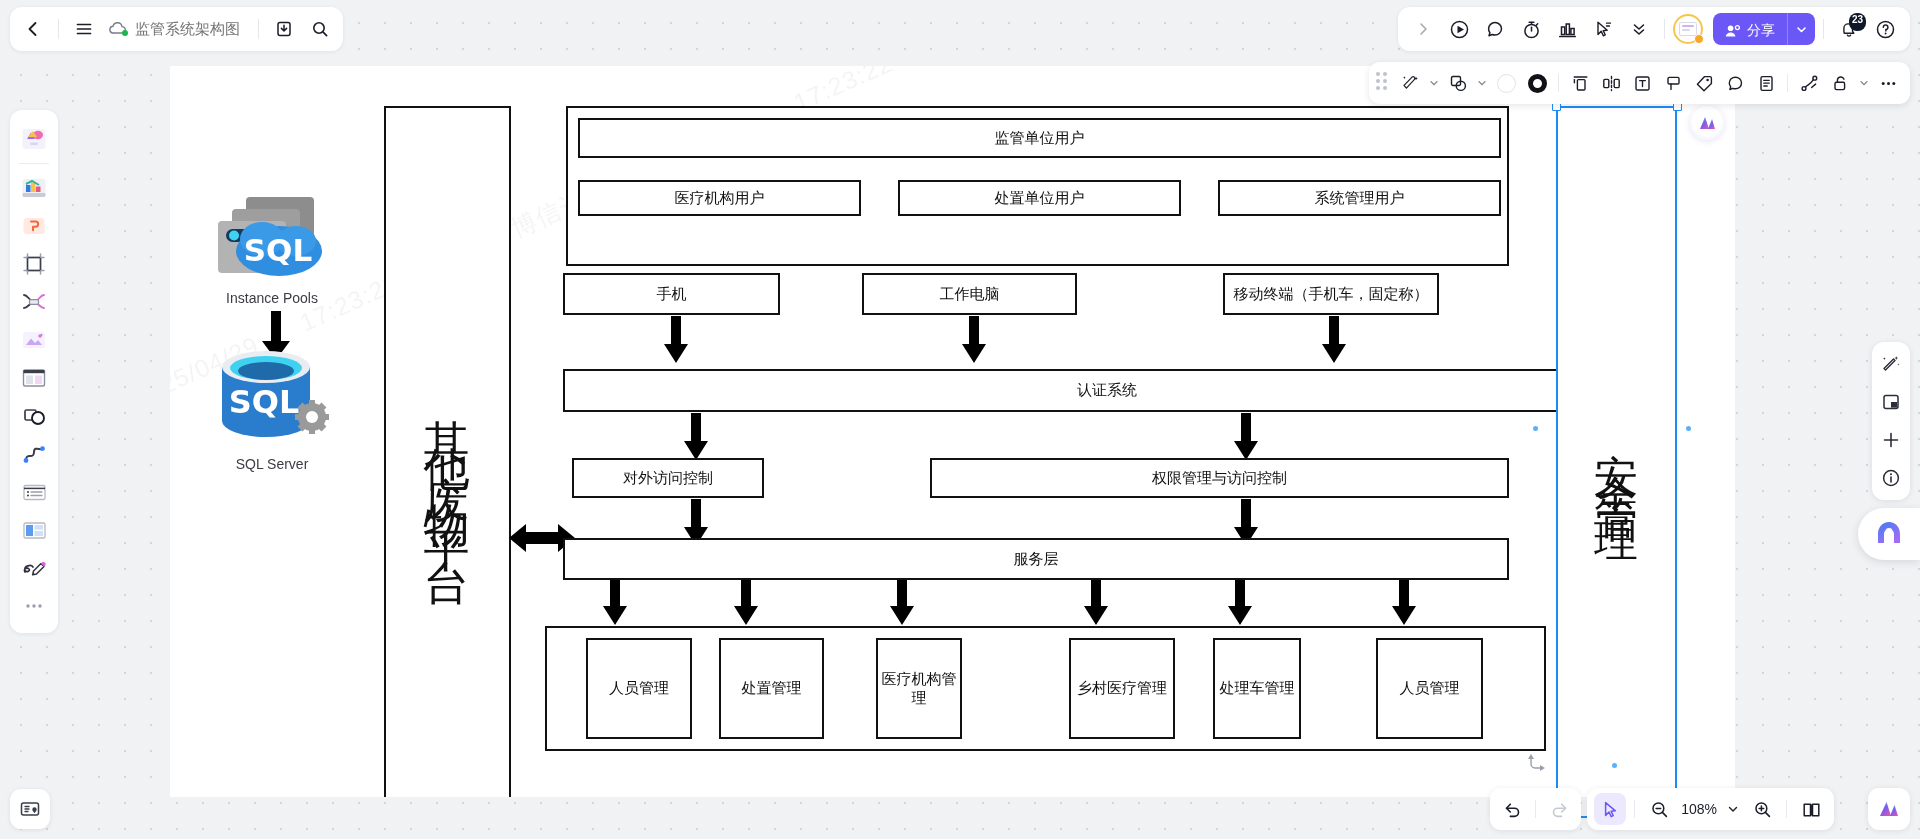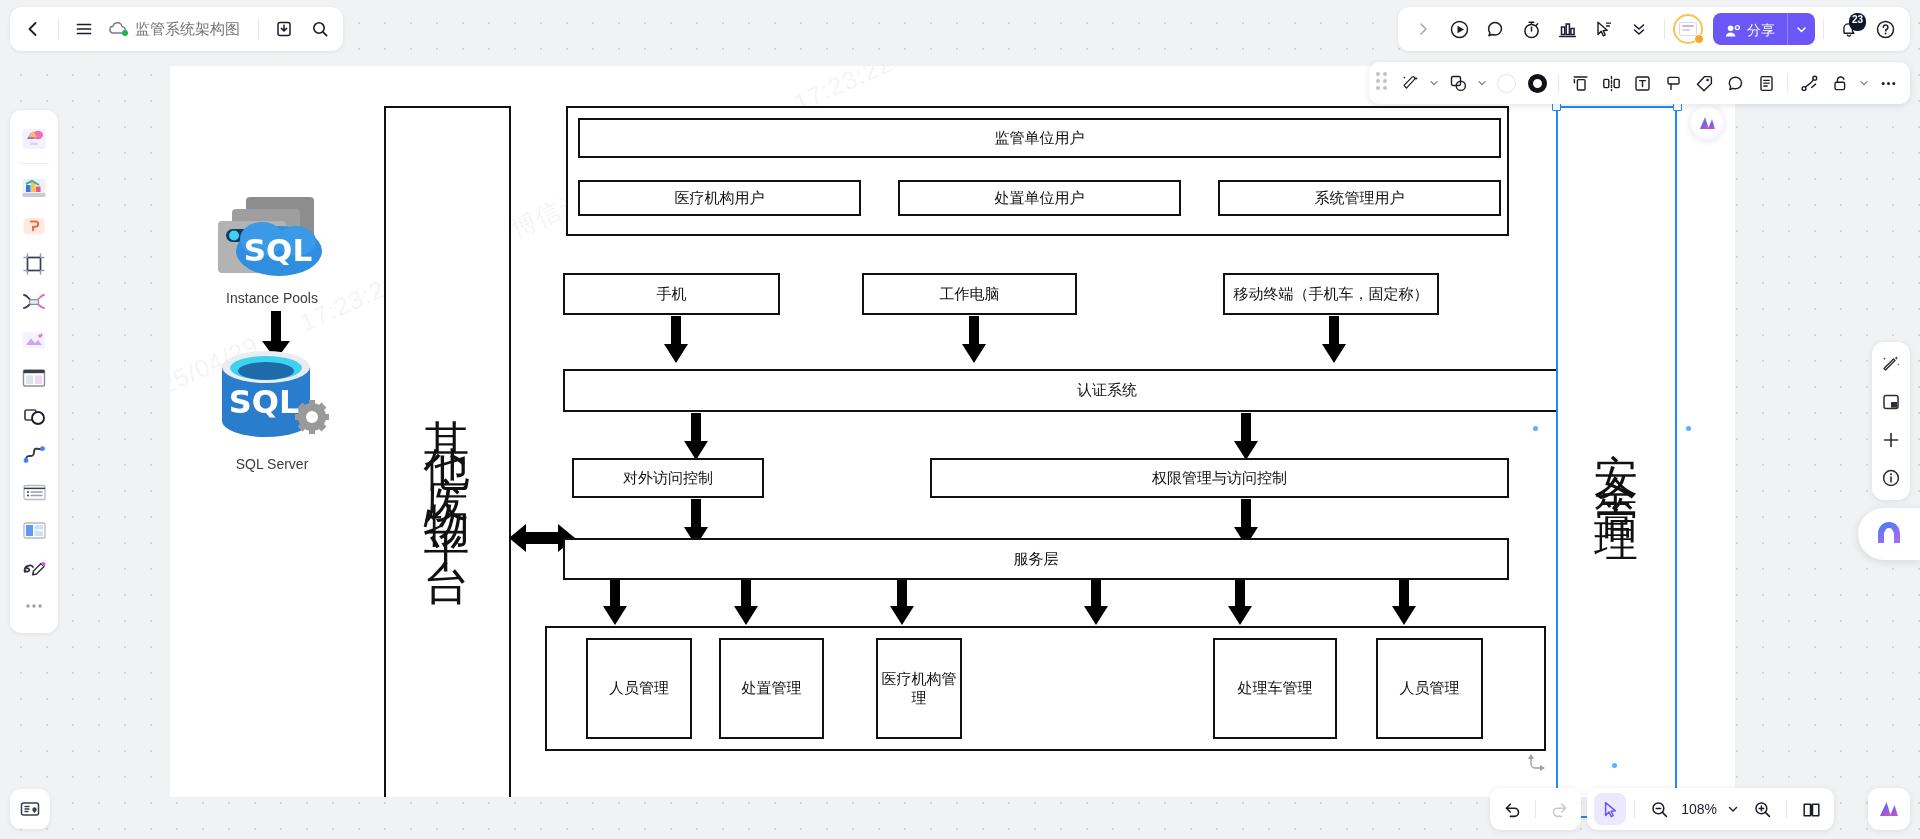--- a/index.html
+++ b/index.html
@@ -309,21 +309,21 @@
     <div class="cap" style="left:22px;top:390px;">SQL Server</div>
 
     <div class="dbox" style="left:214px;top:40px;width:127px;height:722px;">
       <span class="vert-label big">其他废物平台</span>
     </div>
 
     <svg style="position:absolute;left:339px;top:452px;width:66px;height:40px" viewBox="0 0 66 40">
       <polygon points="0,20 17,6 17,14 49,14 49,6 66,20 49,34 49,26 17,26 17,34" fill="#000"></polygon>
     </svg>
 
-    <div class="dbox group" style="left:396px;top:40px;width:943px;height:130px;display:block;">
+    <div class="dbox group" style="left:396px;top:40px;width:943px;height:160px;display:block;">
       <div class="dbox thin" style="left:10px;top:10px;width:923px;height:40px;">
         <span>监管单位用户</span>
       </div>
       <div class="dbox thin" style="left:10px;top:72px;width:283px;height:36px;">
         <span>医疗机构用户</span>
       </div>
       <div class="dbox thin" style="left:330px;top:72px;width:283px;height:36px;">
         <span>处置单位用户</span>
       </div>
       <div class="dbox thin" style="left:650px;top:72px;width:283px;height:36px;">
@@ -402,21 +402,24 @@
     <div class="dbox group" style="left:375px;top:560px;width:1001px;height:125px;display:block;">
       <div class="dbox thin" style="left:39px;top:10px;width:106px;height:101px;">
         <span>人员管理</span>
       </div>
       <div class="dbox thin" style="left:172px;top:10px;width:105px;height:101px;">
         <span>处置管理</span>
       </div>
       <div class="dbox thin" style="left:329px;top:10px;width:86px;height:101px;">
         <span>医疗机构管理</span>
       </div>
-      <div class="dbox thin" style="left:666px;top:10px;width:124px;height:101px;">
+      <div class="dbox thin" style="left:522px;top:10px;width:106px;height:101px;">
+        <span>乡村医疗管理</span>
+      </div>
+      <div class="dbox thin" style="left:666px;top:10px;width:88px;height:101px;">
         <span>处理车管理</span>
       </div>
       <div class="dbox thin" style="left:829px;top:10px;width:107px;height:101px;">
         <span>人员管理</span>
       </div>
     </div>
 
     <div class="dbox" style="left:1386px;top:40px;width:121px;height:712px;border-width:2.2px;">
       <span class="vert-label">安全管理</span>
     </div>

